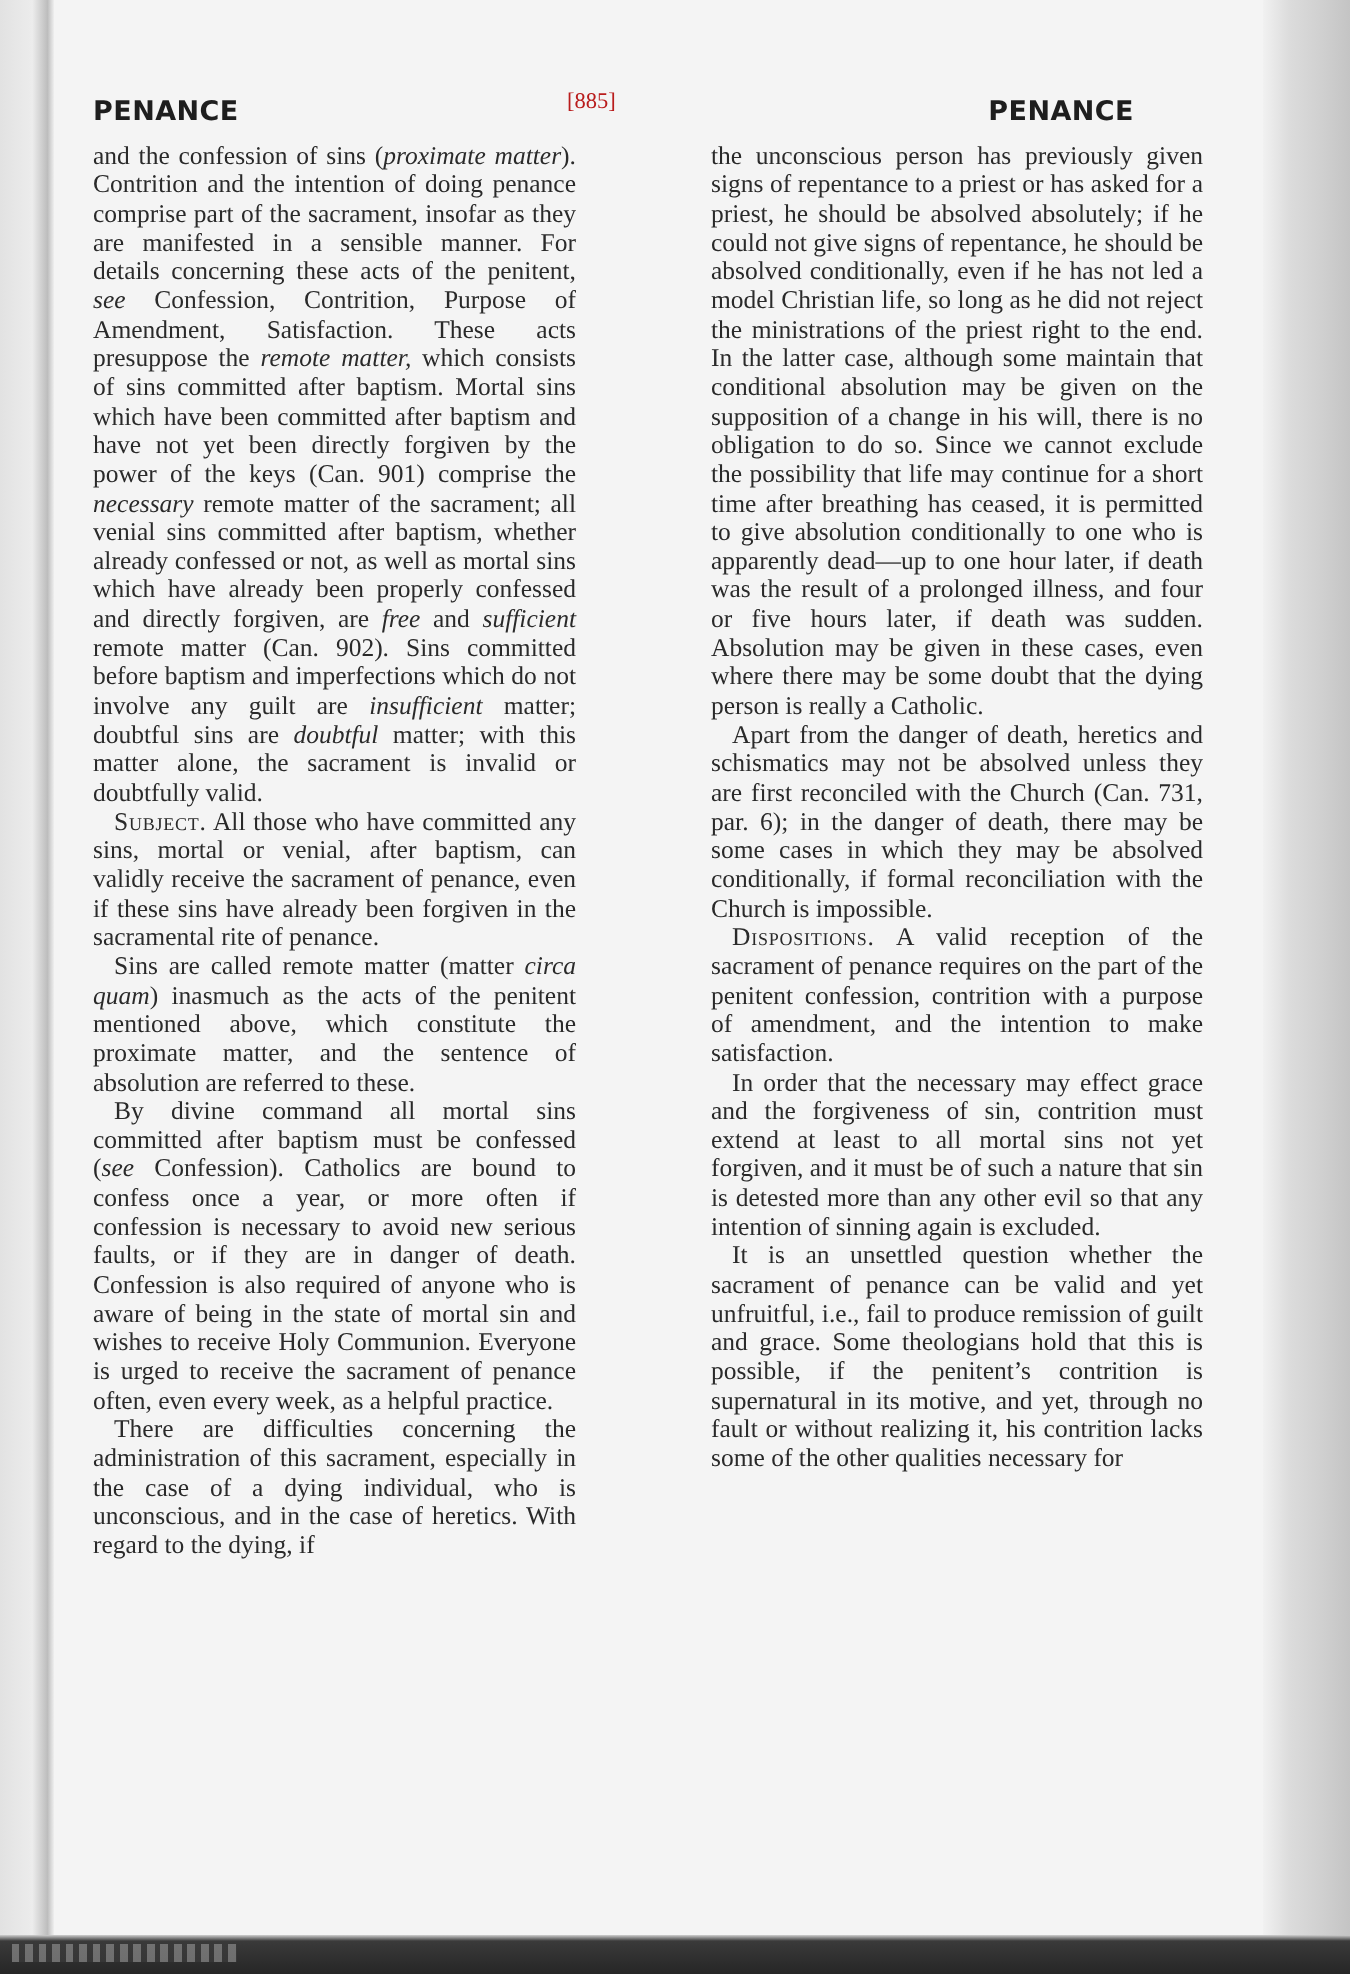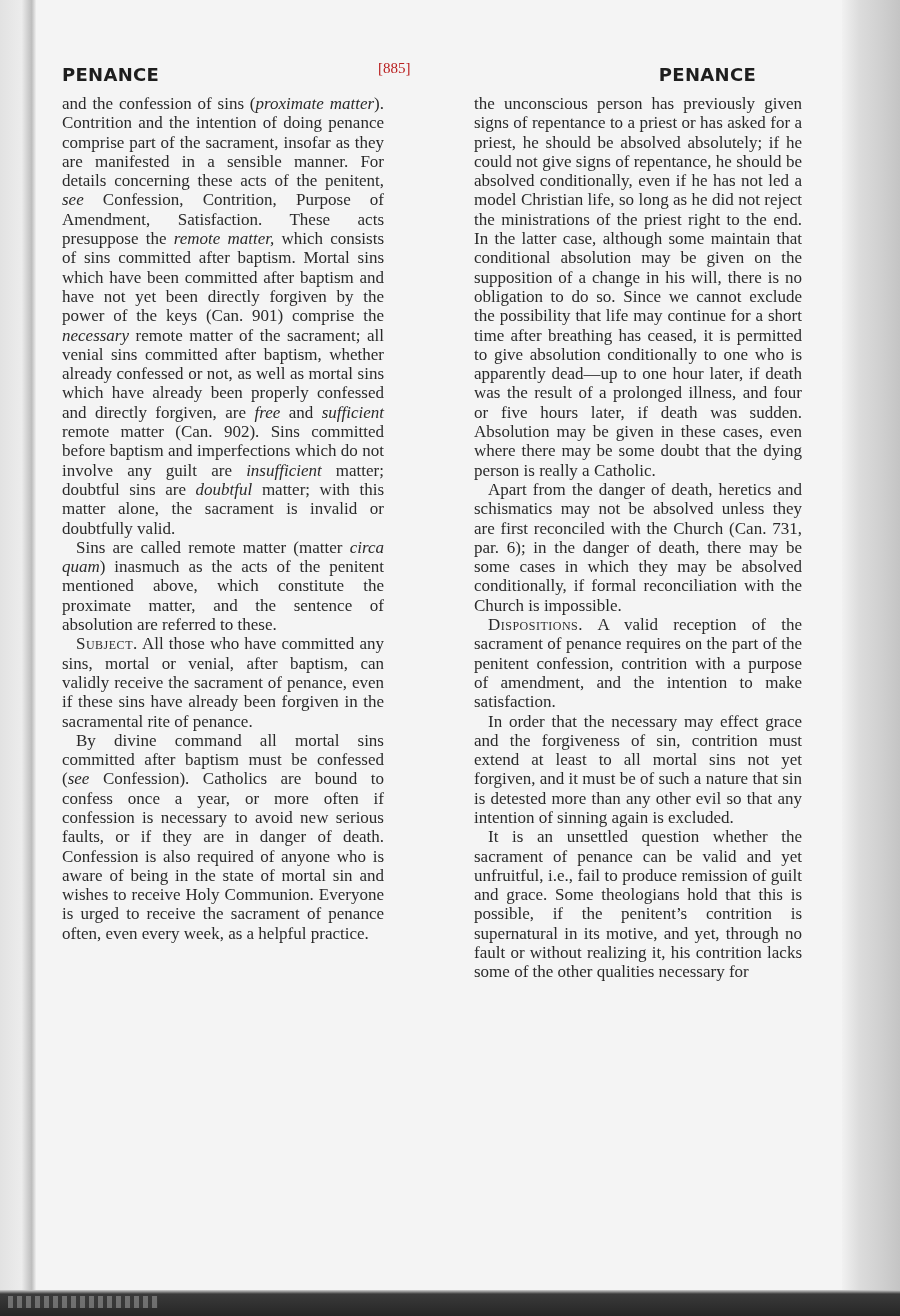--- a/index.html
+++ b/index.html
@@ -67,23 +67,24 @@
 
 <div class="page">
   <div class="running-head">
     <span class="rh-left">PENANCE</span>
     <span class="page-number">[885]</span>
     <span class="rh-right">PENANCE</span>
   </div>
   <div class="columns">
     <div class="col col-left" id="col-left">
         <p class="para"><span>and the confession of sins (</span><em>proximate matter</em><span>). Contrition and the intention of doing penance comprise part of the sacrament, insofar as they are manifested in a sensible manner. For details concerning these acts of the penitent, </span><em>see</em><span> Confession, Contrition, Purpose of Amendment, Satisfaction. These acts presuppose the </span><em>remote matter,</em><span> which consists of sins committed after baptism. Mortal sins which have been committed after baptism and have not yet been directly forgiven by the power of the keys (Can. 901) comprise the </span><em>necessary</em><span> remote matter of the sacrament; all venial sins committed after baptism, whether already confessed or not, as well as mortal sins which have already been properly confessed and directly forgiven, are </span><em>free</em><span> and </span><em>sufficient</em><span> remote matter (Can. 902). Sins committed before baptism and imperfections which do not involve any guilt are </span><em>insufficient</em><span> matter; doubtful sins are </span><em>doubtful</em><span> matter; with this matter alone, the sacrament is invalid or doubtfully valid.</span></p>
+        <p class="para indent"><span class="sc">Subject.</span><span> All those who have committed any sins, mortal or venial, after baptism, can validly receive the sacrament of penance, even if these sins have already been forgiven in the sacramental rite of penance.</span></p>
         <p class="para indent"><span>Sins are called remote matter (matter </span><em>circa quam</em><span>) inasmuch as the acts of the penitent mentioned above, which constitute the proximate matter, and the sentence of absolution are referred to these.</span></p>
-        <p class="para indent"><span class="sc">Subject.</span><span> All those who have committed any sins, mortal or venial, after baptism, can validly receive the sacrament of penance, even if these sins have already been forgiven in the sacramental rite of penance.</span></p>
         <p class="para indent"><span>By divine command all mortal sins committed after baptism must be confessed (</span><em>see</em><span> Confession). Catholics are bound to confess once a year, or more often if confession is necessary to avoid new serious faults, or if they are in danger of death. Confession is also required of anyone who is aware of being in the state of mortal sin and wishes to receive Holy Communion. Everyone is urged to receive the sacrament of penance often, even every week, as a helpful practice.</span></p>
+        <p class="para indent"><span>There are difficulties concerning the administration of this sacrament, especially in the case of a dying individual, who is unconscious, and in the case of heretics. With regard to the dying, if</span></p>
       </div>
     <div class="col col-right" id="col-right">
         <p class="para"><span>the unconscious person has previously given signs of repentance to a priest or has asked for a priest, he should be absolved absolutely; if he could not give signs of repentance, he should be absolved conditionally, even if he has not led a model Christian life, so long as he did not reject the ministrations of the priest right to the end. In the latter case, although some maintain that conditional absolution may be given on the supposition of a change in his will, there is no obligation to do so. Since we cannot exclude the possibility that life may continue for a short time after breathing has ceased, it is permitted to give absolution conditionally to one who is apparently dead—up to one hour later, if death was the result of a prolonged illness, and four or five hours later, if death was sudden. Absolution may be given in these cases, even where there may be some doubt that the dying person is really a Catholic.</span></p>
         <p class="para indent"><span>Apart from the danger of death, heretics and schismatics may not be absolved unless they are first reconciled with the Church (Can. 731, par. 6); in the danger of death, there may be some cases in which they may be absolved conditionally, if formal reconciliation with the Church is impossible.</span></p>
         <p class="para indent"><span class="sc">Dispositions.</span><span> A valid reception of the sacrament of penance requires on the part of the penitent confession, contrition with a purpose of amendment, and the intention to make satisfaction.</span></p>
         <p class="para indent"><span>In order that the necessary may effect grace and the forgiveness of sin, contrition must extend at least to all mortal sins not yet forgiven, and it must be of such a nature that sin is detested more than any other evil so that any intention of sinning again is excluded.</span></p>
         <p class="para indent"><span>It is an unsettled question whether the sacrament of penance can be valid and yet unfruitful, i.e., fail to produce remission of guilt and grace. Some theologians hold that this is possible, if the penitent’s contrition is supernatural in its motive, and yet, through no fault or without realizing it, his contrition lacks some of the other qualities necessary for</span></p>
       </div>
   </div>
 </div>

